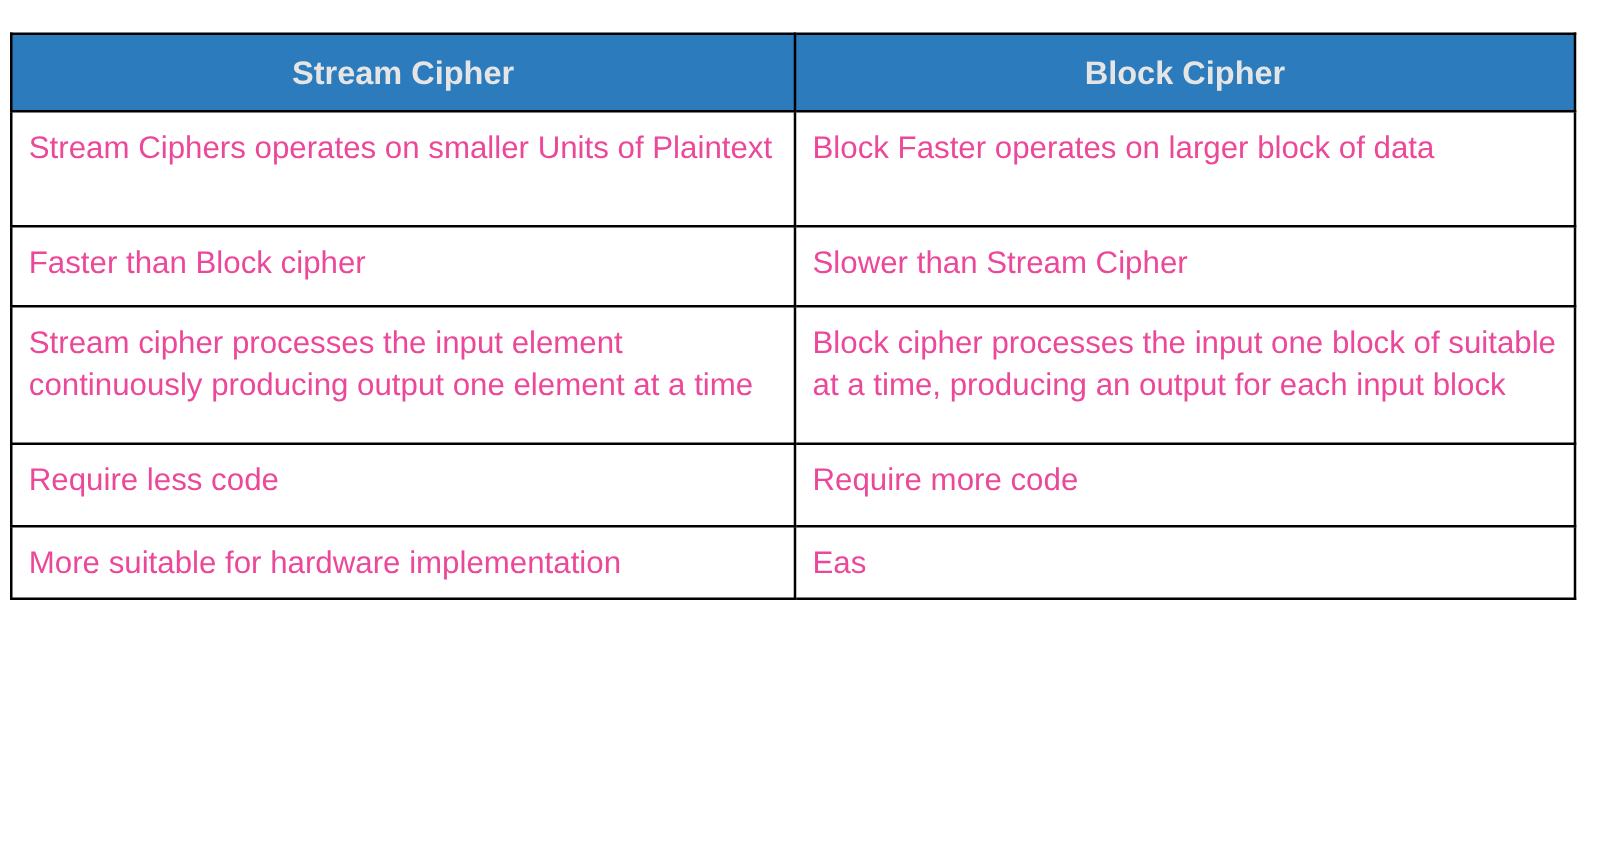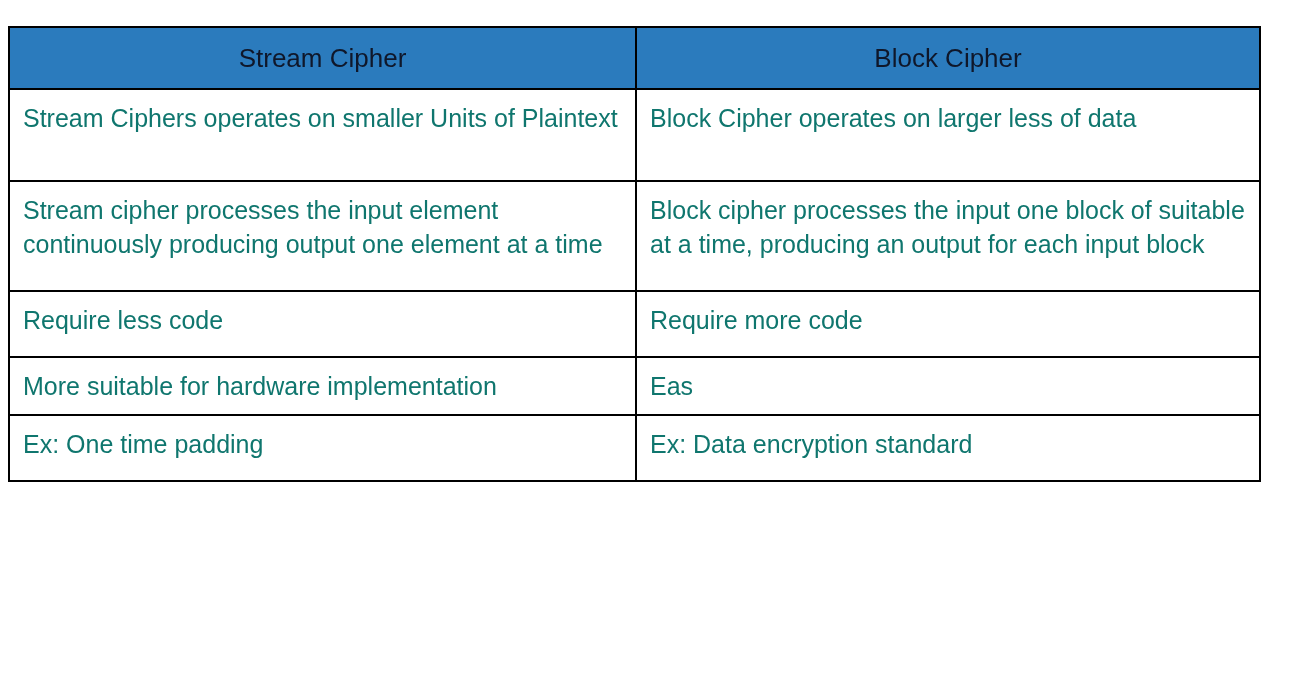--- a/index.html
+++ b/index.html
@@ -39,36 +39,36 @@
   .comparison-table th,
   .comparison-table td {
     border: 2px solid #000000;
     vertical-align: top;
     padding: 0;
   }
 
   
   .comparison-table thead th {
     background: #2b7bbd;
-    color: #0f172a;
-    font-weight: 400;
+    color: #e5e5e5;
+    font-weight: 700;
     font-size: 26px;
     line-height: 30px;
     text-align: center;
     height: 62px;
     padding: 15px 10px 15px 10px;
     box-sizing: border-box;
     border-color: #000000;
   }
 
   
   .comparison-table tbody td {
     font-size: 25px;
     line-height: 34px;
-    color: #0f766e;
+    color: #ec4899;
     text-align: left;
     padding: 11px 10px 11px 13px;
     box-sizing: border-box;
     background: #ffffff;
   }
 
   .cell-text {
     display: block;
     white-space: pre-line;
   }
@@ -100,24 +100,32 @@
       </tr>
     </thead>
 
     <tbody>
 
       <tr data-row="0">
         <td>
           <span class="cell-text">Stream Ciphers operates on smaller Units of Plaintext</span>
         </td>
         <td>
-          <span class="cell-text">Block Cipher operates on larger less of data</span>
+          <span class="cell-text">Block Faster operates on larger block of data</span>
         </td>
       </tr>
 
+      <tr data-row="1">
+        <td>
+          <span class="cell-text">Faster than Block cipher</span>
+        </td>
+        <td>
+          <span class="cell-text">Slower than Stream Cipher</span>
+        </td>
+      </tr>
 
       <tr data-row="2">
         <td>
           <span class="cell-text">Stream cipher processes the input element continuously producing output one element at a time</span>
         </td>
         <td>
           <span class="cell-text">Block cipher processes the input one block of suitable at a time, producing an output for each input block</span>
         </td>
       </tr>
 
@@ -132,26 +140,18 @@
 
       <tr data-row="4">
         <td>
           <span class="cell-text">More suitable for hardware implementation</span>
         </td>
         <td>
           <span class="cell-text">Eas</span>
         </td>
       </tr>
 
-      <tr data-row="5">
-        <td>
-          <span class="cell-text">Ex: One time padding</span>
-        </td>
-        <td>
-          <span class="cell-text">Ex: Data encryption standard</span>
-        </td>
-      </tr>
 
 
     </tbody>
   </table>
 
 </div>
 
 </body></html>

